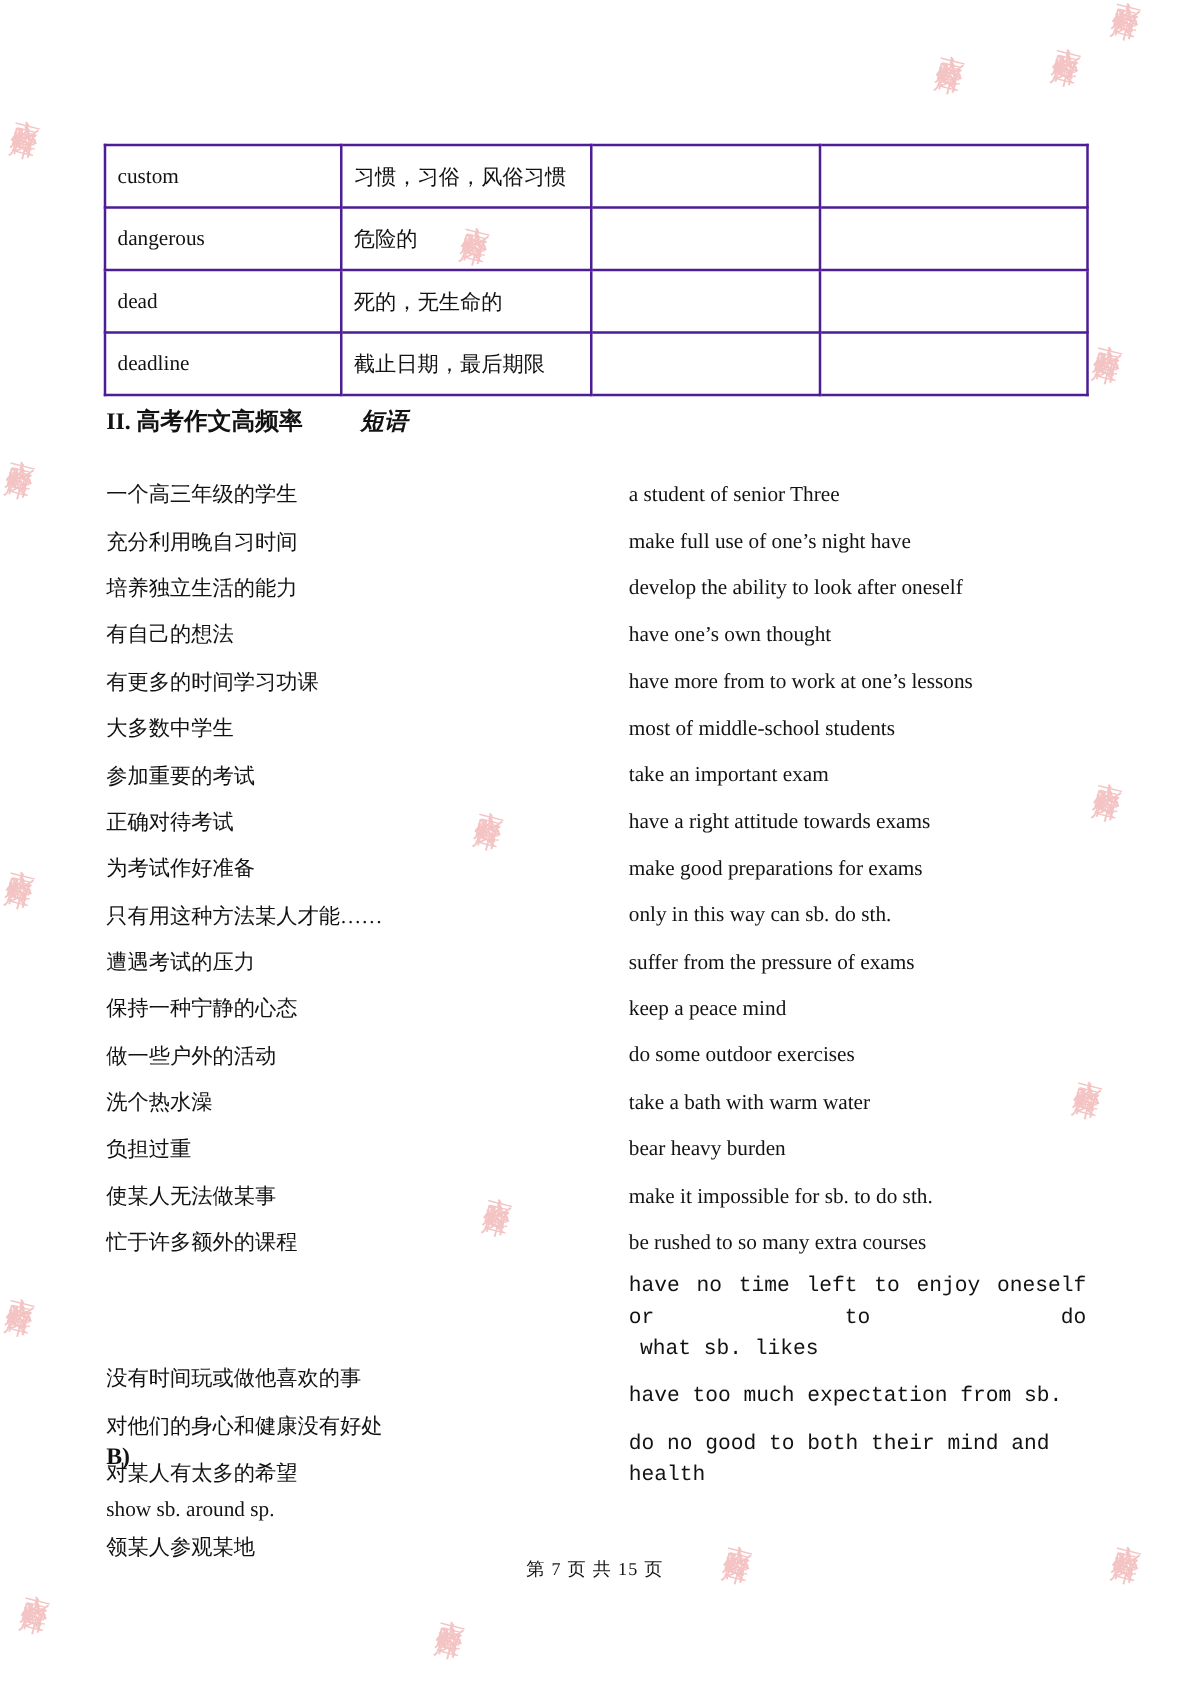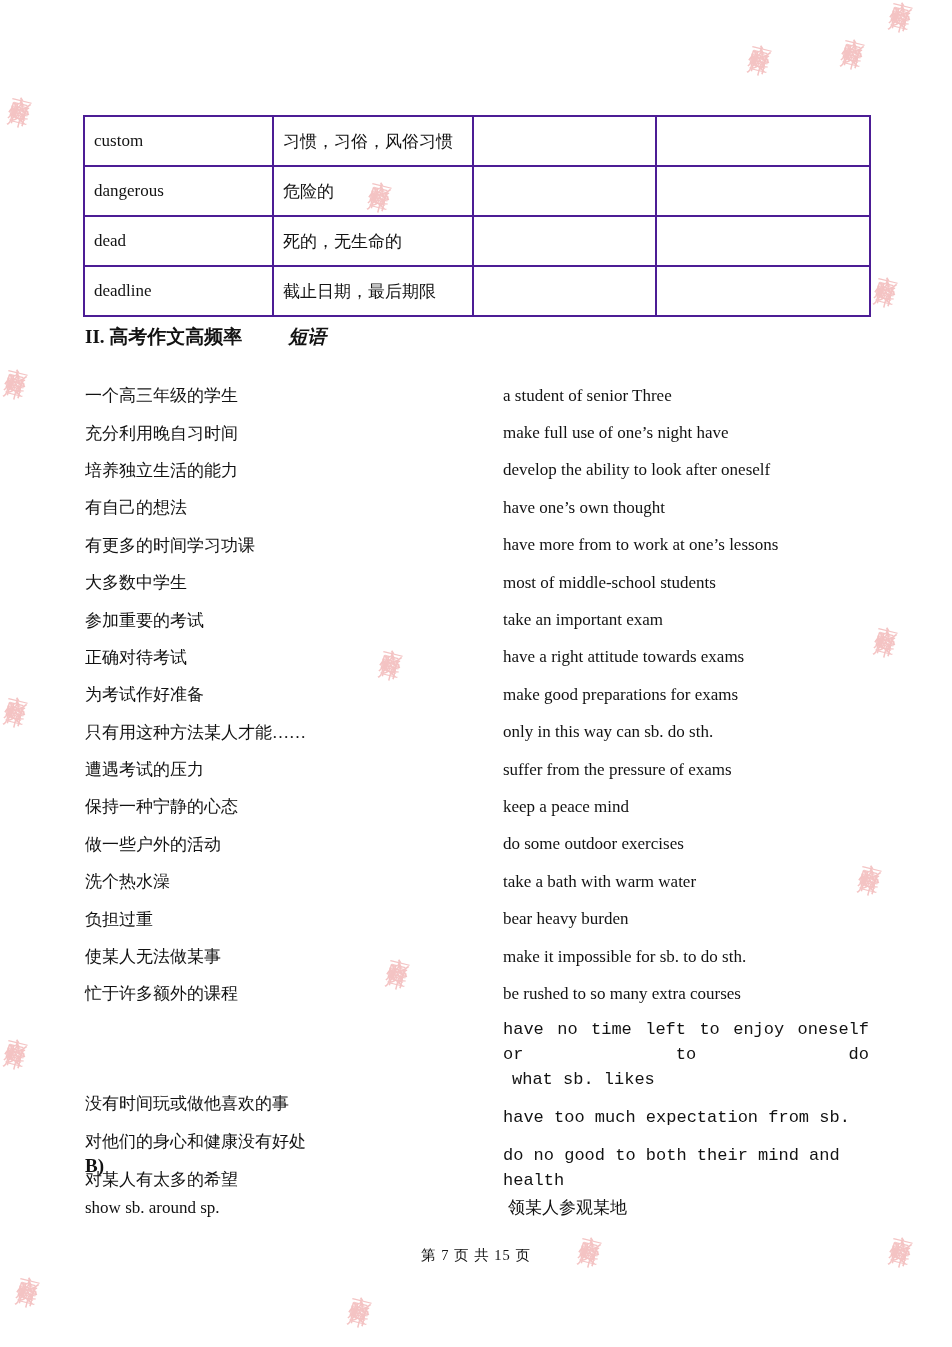--- a/index.html
+++ b/index.html
@@ -42,21 +42,21 @@
   .tail-cn-line { line-height:25px; }
   .tail-cn-line + .tail-cn-line { margin-top:13px; }
   .tail-en { flex:1; }
   .tail-en-line { line-height:25px; }
   .tail-en-line.gap { margin-top:13px; }
   .tail-en-line.justify-line { text-align:justify; text-align-last:justify; }
   .tail-en-line.wrap-indent { padding-left:9px; }
 
   
   .section-b-heading { position:absolute; left:85px; top:1155px; font-weight:bold; font-size:19px; }
-  .section-b-row { position:absolute; left:85px; top:1193px; width:784px; display:flex; font-size:17px; line-height:30px; }
+  .section-b-row { position:absolute; left:85px; top:1193px; width:784px; display:flex; font-size:17px; line-height:30px;flex-direction:column; }
   .section-b-row .en { width:423px; }
   .section-b-row .cn { flex:1; }
 
   
   .page-footer { position:absolute; left:0; top:1246px; width:100%; text-align:center; font-size:14.5px; letter-spacing:1px; }
 </style>
 </head>
 <body>
 
 <span class="wm" style="left: 893px; top: -15px; color: rgb(229, 115, 115);">言心吖资料库</span>

